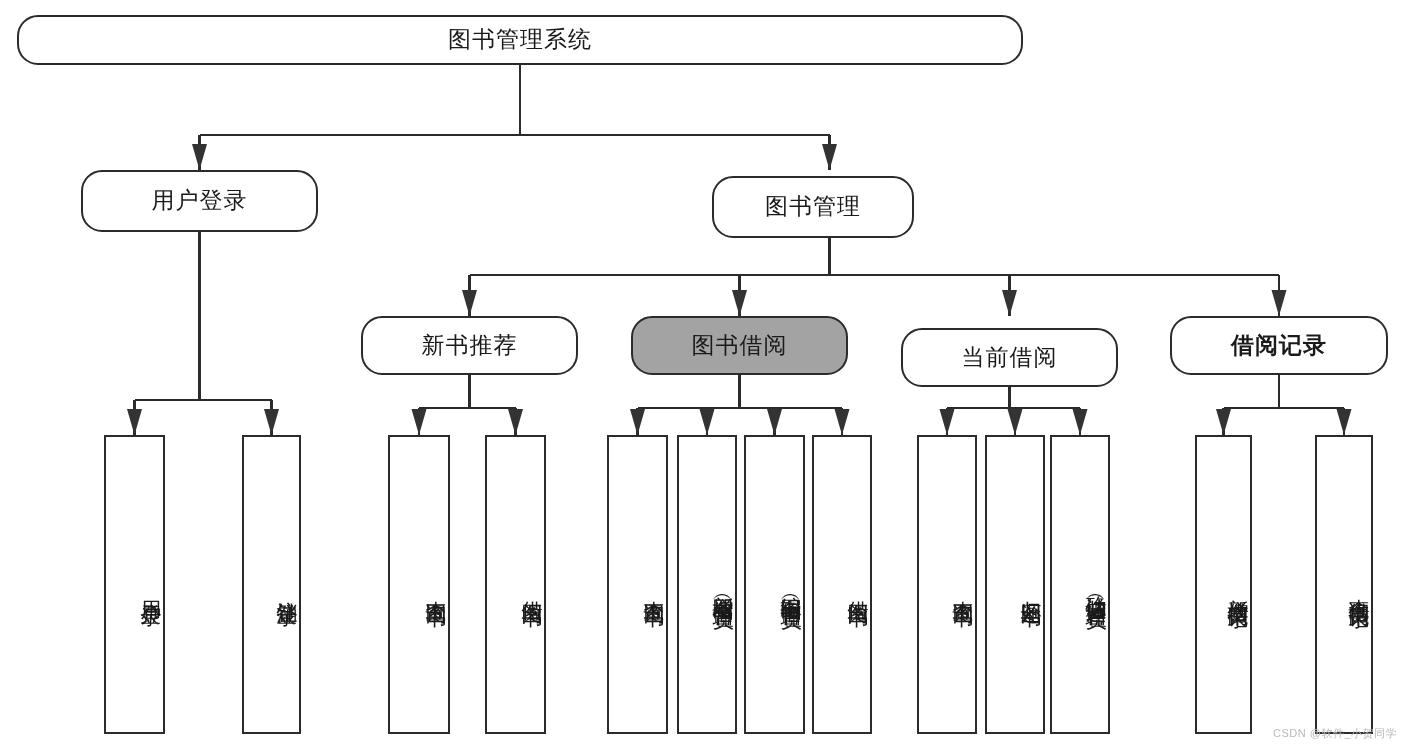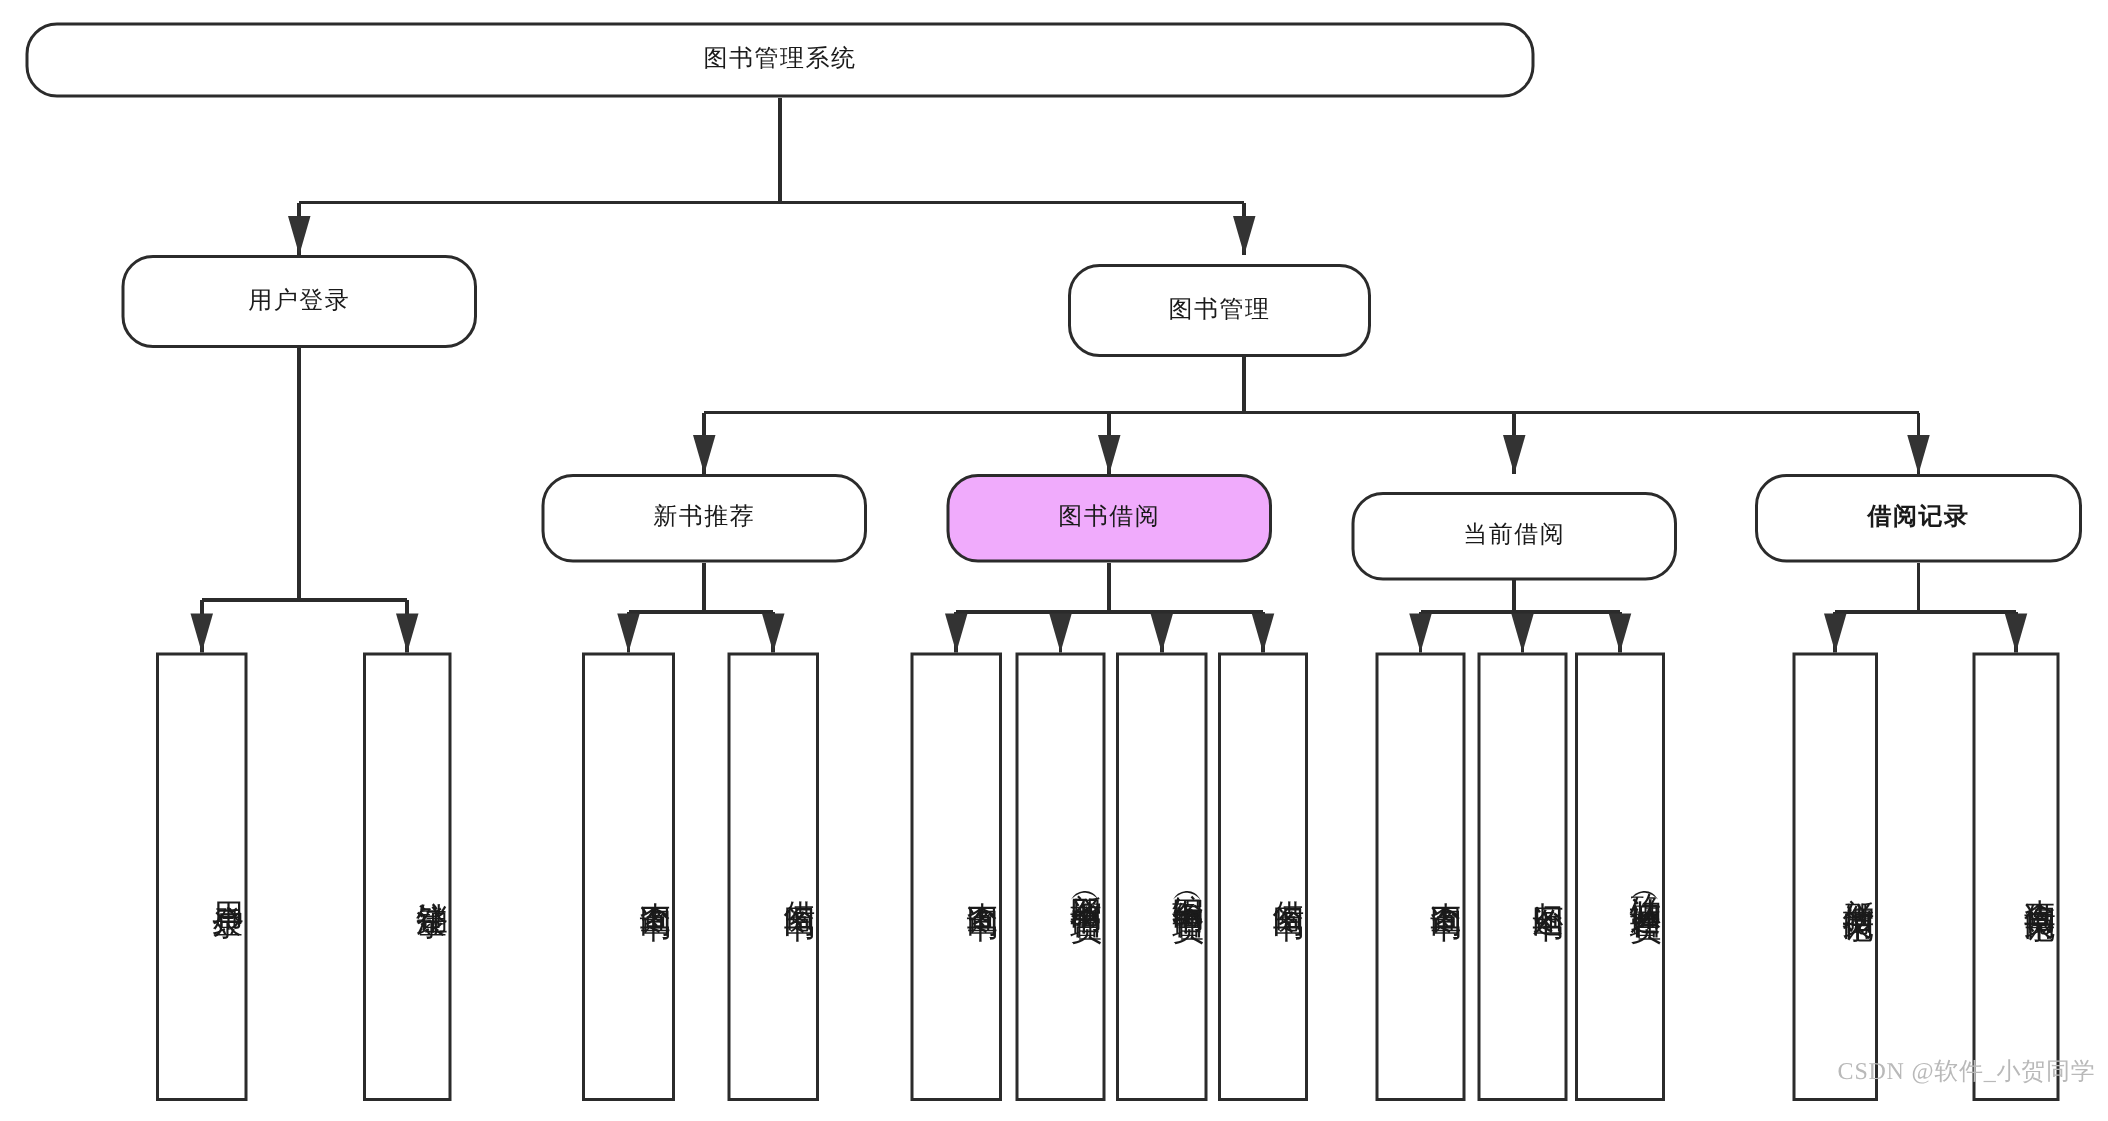--- a/index.html
+++ b/index.html
@@ -30,46 +30,45 @@
     box-sizing: border-box;
     background: #ffffff;
     border: 2px solid #2b2b2b;
     display: flex;
     align-items: center;
     justify-content: center;
     color: #1a1a1a;
     line-height: 1.18;
   }
   .node.horiz {
-    font-size: 16px;
+    font-size: 23px;
     letter-spacing: 1px;
     border-radius: 21px;
   }
   .node.vert {
     writing-mode: vertical-rl;
     text-orientation: upright;
     font-size: 21px;
     letter-spacing: 2px;
     padding-top: 6px;
     align-items: flex-start;
     justify-content: center;
   }
   .node-label {
     display: block;
     white-space: nowrap;
   }
   #watermark {
     position: absolute;
     right: 8px;
-    bottom: 22px;
-    font-size: 16px;
+    bottom: 6px;
+    font-size: 11px;
     color: #b9b9b9;
     letter-spacing: 0.5px;
     white-space: nowrap;
-    font-family: Liberation Serif, serif;
   }
 </style>
 </head>
 <body>
 
 <div id="diagram-root">
 
   <svg id="connector-layer" viewBox="0 0 1405 747" xmlns="http://www.w3.org/2000/svg">
       <line x1="520" y1="65" x2="520" y2="135" stroke="#2b2b2b" stroke-width="2.5" shape-rendering="crispEdges"></line>
       <line x1="199.5" y1="135" x2="829.5" y2="135" stroke="#2b2b2b" stroke-width="2.5" shape-rendering="crispEdges"></line>
@@ -131,21 +130,21 @@
       </div>
       <div class="node horiz" style="left: 81px; top: 170px; width: 237px; height: 62px; border-color: rgb(43, 43, 43); background: rgb(255, 255, 255); color: rgb(26, 26, 26);">
         <span class="node-label">用户登录</span>
       </div>
       <div class="node horiz" style="left: 712px; top: 176px; width: 202px; height: 62px; border-color: rgb(43, 43, 43); background: rgb(255, 255, 255); color: rgb(26, 26, 26);">
         <span class="node-label">图书管理</span>
       </div>
       <div class="node horiz" style="left: 361px; top: 316px; width: 217px; height: 59px; border-color: rgb(43, 43, 43); background: rgb(255, 255, 255); color: rgb(26, 26, 26);">
         <span class="node-label">新书推荐</span>
       </div>
-      <div class="node horiz" style="left: 631px; top: 316px; width: 217px; height: 59px; border-color: rgb(43, 43, 43); background: #f0abfc; color: rgb(26, 26, 26);">
+      <div class="node horiz" style="left: 631px; top: 316px; width: 217px; height: 59px; border-color: rgb(43, 43, 43); background: #a3a3a3; color: rgb(26, 26, 26);">
         <span class="node-label">图书借阅</span>
       </div>
       <div class="node horiz" style="left: 901px; top: 316px; width: 217px; height: 59px; border-color: rgb(43, 43, 43); background: rgb(255, 255, 255); color: rgb(26, 26, 26); margin-top: 12px;">
         <span class="node-label">当前借阅</span>
       </div>
       <div class="node horiz" style="left: 1170px; top: 316px; width: 218px; height: 59px; border-color: rgb(43, 43, 43); background: rgb(255, 255, 255); color: rgb(26, 26, 26); font-weight: bold;">
         <span class="node-label">借阅记录</span>
       </div>
       <div class="node vert" style="left: 104px; top: 435px; width: 61px; height: 299px; border-color: rgb(43, 43, 43); background: rgb(255, 255, 255); color: rgb(26, 26, 26);">
         <span class="node-label">用户登录</span>

